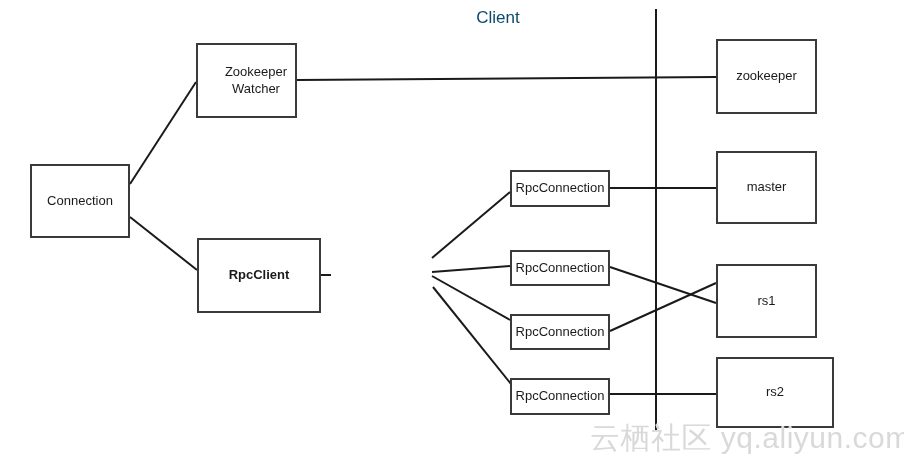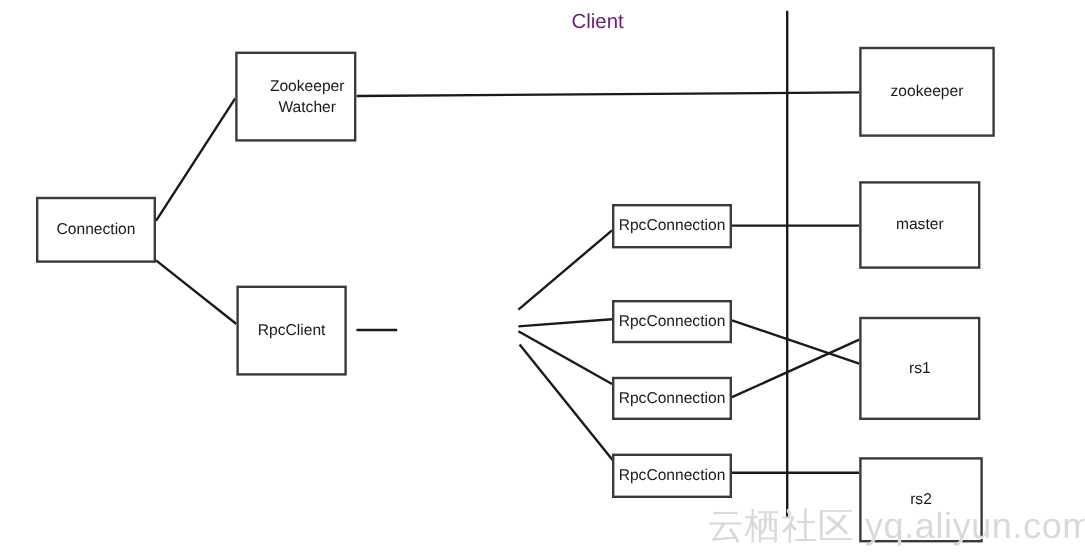--- a/index.html
+++ b/index.html
@@ -34,40 +34,40 @@
     text-align: center;
     font-size: 13px;
     color: #1a1a1a;
     line-height: 1.25;
     padding: 2px;
   }
   .node .label { display: block; }
   .wrap-hard .label { word-break: break-all; overflow-wrap: anywhere; margin-left: 19px; }
 
   
-  #node-connection      { left: 30px;  top: 164px; width: 100px; height: 55px; }
+  #node-connection      { left: 30px;  top: 164px; width: 100px; height: 74px; }
   #node-zookeeperwatcher{ left: 196px; top: 43px;  width: 101px; height: 75px; }
-  #node-rpcclient       { left: 197px; top: 238px; width: 92px; height: 75px; }
+  #node-rpcclient       { left: 197px; top: 238px; width: 124px; height: 75px; font-weight: bold; }
   #node-poolmap         { left: 331px; top: 238px; width: 101px; height: 75px; }
   #node-rpcconnection1  { left: 510px; top: 170px; width: 100px; height: 37px; }
   #node-rpcconnection2  { left: 510px; top: 250px; width: 100px; height: 36px; }
   #node-rpcconnection3  { left: 510px; top: 314px; width: 100px; height: 36px; }
   #node-rpcconnection4  { left: 510px; top: 378px; width: 100px; height: 37px; }
-  #node-zookeeper       { left: 716px; top: 39px;  width: 113px; height: 75px; }
+  #node-zookeeper       { left: 716px; top: 39px;  width: 101px; height: 75px; }
   #node-master          { left: 716px; top: 151px; width: 101px; height: 73px; justify-content: center; }
-  #node-rs1             { left: 716px; top: 264px; width: 101px; height: 86px; }
-  #node-rs2             { left: 716px; top: 357px; width: 103px; height: 71px; margin-top: 24px; }
+  #node-rs1             { left: 716px; top: 264px; width: 101px; height: 74px; }
+  #node-rs2             { left: 716px; top: 357px; width: 118px; height: 71px; }
 
   .section-title {
     position: absolute;
     top: 8px;
     width: 120px;
     text-align: center;
     font-size: 17px;
-    color: #701a75;
+    color: #0c4a6e;
   }
   #title-client { left: 438px; }
   #title-server { left: 709px; }
 
   .divider {
     position: absolute;
     left: 655px;
     top: 9px;
     width: 2px;
     height: 422px;

